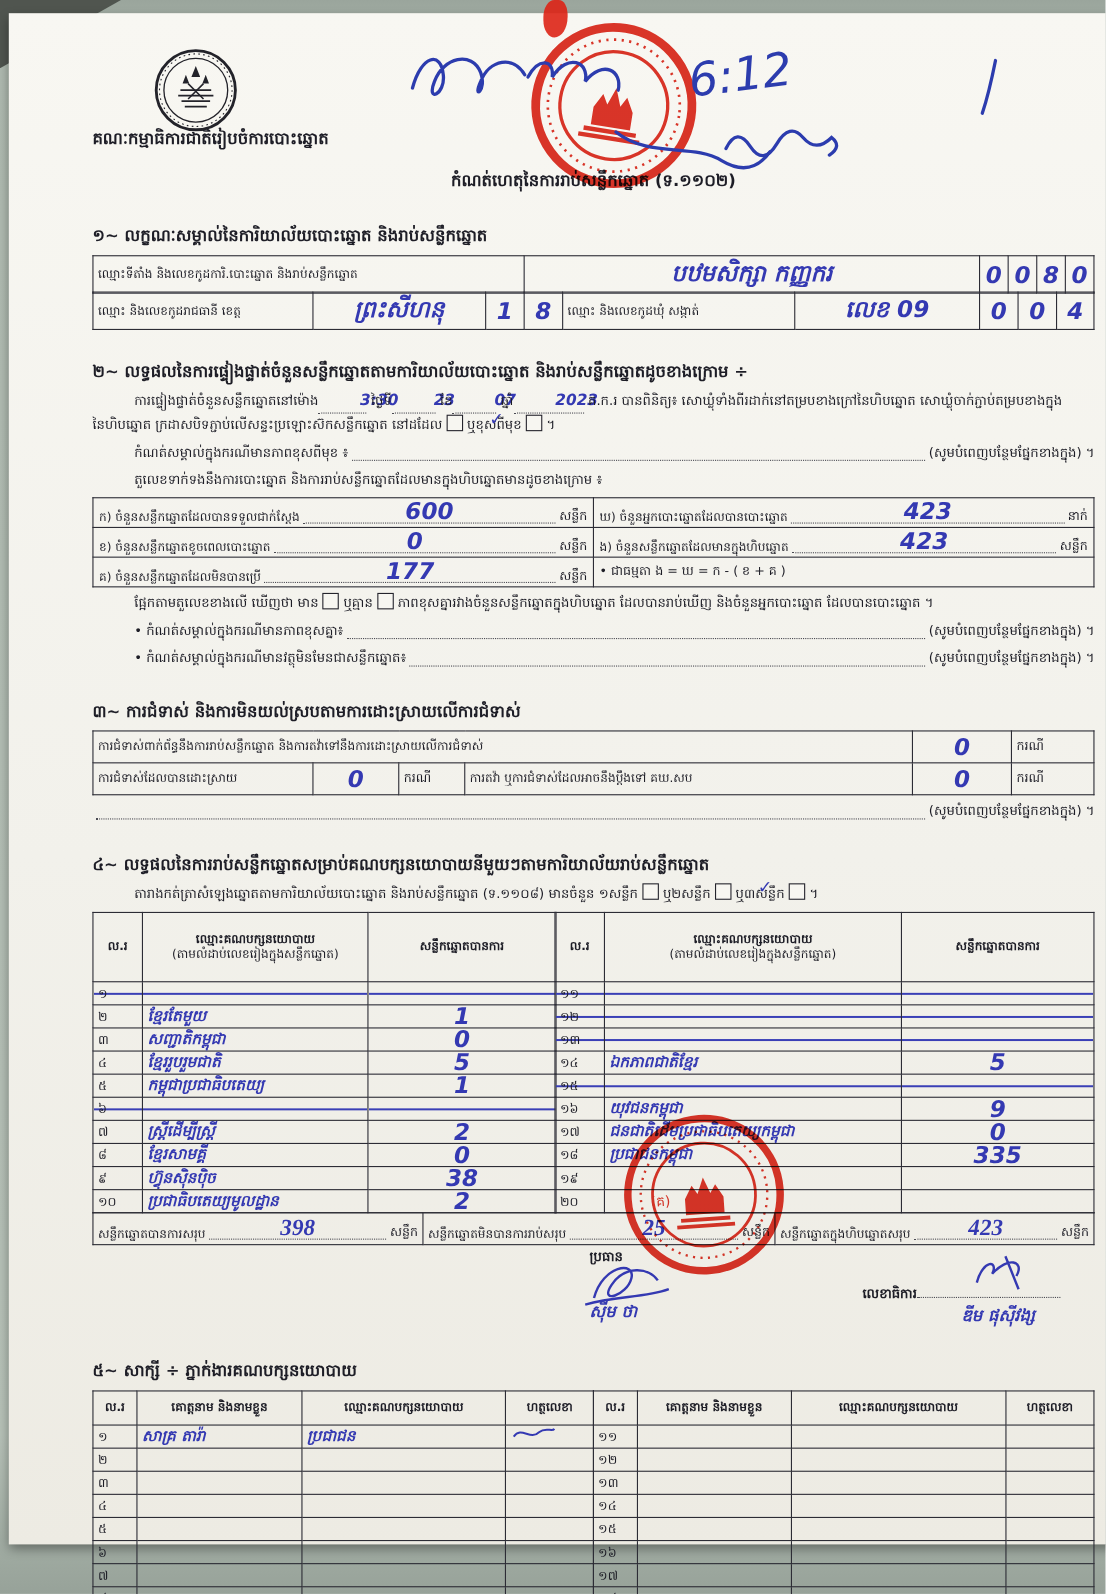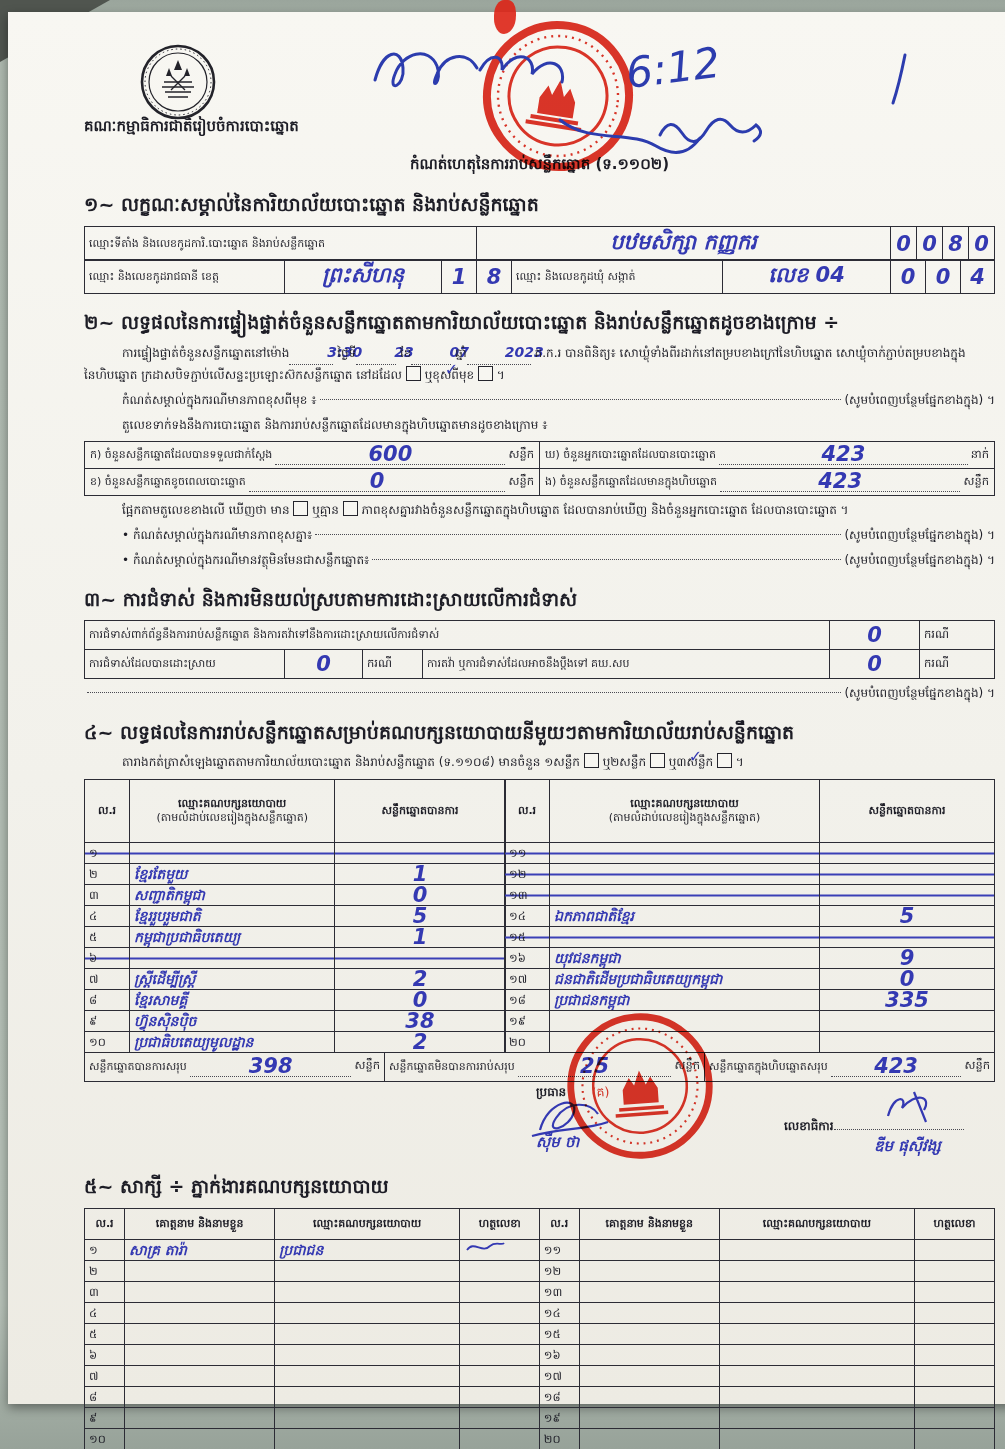--- a/index.html
+++ b/index.html
@@ -7,51 +7,51 @@
        background:linear-gradient(180deg,#9aa59c 0%,#aeb9af 3%,#b6c1b7 90%,#97a299 100%);
        font-family:"DejaVu Sans",sans-serif;color:#1d1d26;}
   .corner{position:absolute;left:0;top:0;width:110px;height:62px;background:#50554f;
           clip-path:polygon(0 0,110px 0,0 62px);}
   .paper{position:absolute;left:8px;top:12px;width:997px;height:1392px;
          background:linear-gradient(180deg,#f8f7f2 0%,#f2f1eb 55%,#edebe3 100%);
          box-shadow:0 4px 10px rgba(0,0,0,.4);padding-left:28px;}
   .content{position:relative;padding:104px 38px 0 48px;}
   .org{font-size:15px;font-weight:700;}
   .title{font-size:15px;font-weight:700;text-align:center;margin-top:16px;}
-  .shead{font-size:19px;font-weight:700;margin-top:16px;}
+  .shead{font-size:15px;font-weight:700;margin-top:28px;}
   p{margin:0;}
   .para{font-size:12px;line-height:21px;margin-top:4px;}
   .ind{ text-indent:38px;}
   table{border-collapse:collapse;table-layout:fixed;width:910px;background:transparent;}
   td,th{border:1.6px solid #2c2c35;padding:1px 4px;font-size:11.5px;overflow:hidden;vertical-align:middle;}
   th{font-weight:700;}
   .t1a{margin-top:6px;} .t1b{margin-top:-1.6px;}
   .t1a td,.t1b td{height:28px;white-space:nowrap;}
   .box{text-align:center;}
   .lbl{font-size:11px;}
   .hw{color:#3439b2;font-style:italic;font-weight:600;font-size:14px;}
   .hwbig{font-size:21px;}
   .val{text-align:center;}
-  .fline{display:flex;align-items:center;}
+  .fline{display:flex;align-items:flex-end;}
   .fdots{flex:1;border-bottom:1.6px dotted #4a4a52;margin:0 3px 3px 3px;text-align:center;min-width:20px;}
   .fdots .hw{display:inline-block;margin-bottom:-3px;}
   .dl{display:inline-block;border-bottom:1.6px dotted #4a4a52;text-align:center;vertical-align:baseline;}
   .w40{width:44px}.w36{width:40px}.w60{width:64px}
   .cb{display:inline-block;width:13px;height:13px;border:1.7px solid #24242c;vertical-align:-2px;position:relative;background:#f7f6f1;}
   .cb .tick{position:absolute;left:0px;top:-8px;font-size:16px;font-weight:700;color:#3439b2;font-style:normal;}
   .t2{margin-top:5px;} .t2 td{height:22px;padding:0 5px;}
   .t3{margin-top:5px;} .t3 td{height:26px;white-space:nowrap;}
   .cval{text-align:center;}
   .ptwrap,.wtwrap{display:flex;margin-top:6px;}
   .pt th{font-size:11px;line-height:14px;height:60px;}
   .pt td{height:20px;line-height:18px;padding:0 4px;white-space:nowrap;}
   .pt .votesCol{text-align:center;}
   .ptR,.wtR{margin-left:-1.6px;}
   .struck td{background-image:linear-gradient(to bottom,transparent 46%,#3a3fb6 46%,#3a3fb6 54%,transparent 54%);}
-  .t4{margin-top:-1.6px;} .t4 td{height:24px;}
+  .t4{margin-top:-1.6px;} .t4 td{height:24px;font-family:Liberation Serif, serif;}
   .dateline{font-size:12px;margin-top:8px;padding-left:28px;}
   .sigblock{position:relative;height:76px;}
   .sigblock .plabel{position:absolute;font-size:12px;font-weight:700;}
   .wt th{height:28px;font-size:11px;}
   .wt td{height:20px;line-height:18px;padding:0 4px;white-space:nowrap;}
   .sigmark{display:none;}
   .has-sig .sigmark{display:inline;}
   .emblem{position:absolute;left:138px;top:42px;}
   .stamp{position:absolute;mix-blend-mode:multiply;opacity:.92;}
   .stampTop{left:478px;top:16px;transform:rotate(9deg);}
@@ -104,21 +104,21 @@
           <col style="width:35px">
           <col style="width:34px">
         </colgroup>
     <tbody>
           <tr>
       <td class="lbl">ឈ្មោះ និងលេខកូដរាជធានី ខេត្ត</td>
       <td class="hw hwbig val">ព្រះសីហនុ</td>
       <td class="box hw hwbig">1</td>
       <td class="box hw hwbig">8</td>
       <td class="lbl">ឈ្មោះ និងលេខកូដឃុំ សង្កាត់</td>
-      <td class="hw hwbig val">លេខ 04</td>
+      <td class="hw hwbig val">លេខ 09</td>
       <td class="box hw hwbig">0</td>
       <td class="box hw hwbig">0</td>
       <td class="box hw hwbig">4</td>
     </tr>
   </tbody>
       </table>
 
   <div class="shead">២~ លទ្ធផលនៃការផ្ទៀងផ្ទាត់ចំនួនសន្លឹកឆ្នោតតាមការិយាល័យបោះឆ្នោត និងរាប់សន្លឹកឆ្នោតដូចខាងក្រោម ÷</div>
   <p class="para ind">
     <span>ការផ្ទៀងផ្ទាត់ចំនួនសន្លឹកឆ្នោតនៅម៉ោង</span><span class="dl w40"><span class="hw">3:30</span></span>
@@ -170,20 +170,30 @@
               </div>
             </td>
       <td>
               <div class="fline">
                 <span class="lbl">ង) ចំនួនសន្លឹកឆ្នោតដែលមានក្នុងហិបឆ្នោត</span>
                 <span class="fdots"><span class="hw hwbig">423</span></span>
                 <span>សន្លឹក</span>
               </div>
             </td>
     </tr>
+    <tr>
+      <td>
+              <div class="fline">
+                <span class="lbl">គ) ចំនួនសន្លឹកឆ្នោតដែលមិនបានប្រើ</span>
+                <span class="fdots"><span class="hw hwbig">177</span></span>
+                <span>សន្លឹក</span>
+              </div>
+            </td>
+      <td><span>•  ជាធម្មតា ង = ឃ = ក - ( ខ + គ )</span></td>
+    </tr>
   </tbody>
       </table>
 
   <p class="para ind">
     <span>ផ្អែកតាមតួលេខខាងលើ ឃើញថា មាន</span>
     <span class="cb"><span class="tick"></span></span>
     <span>ឬគ្មាន</span>
     <span class="cb"><span class="tick"></span></span>
     <span>ភាពខុសគ្នារវាងចំនួនសន្លឹកឆ្នោតក្នុងហិបឆ្នោត ដែលបានរាប់ឃើញ និងចំនួនអ្នកបោះឆ្នោត ដែលបានបោះឆ្នោត ។</span>
   </p>

